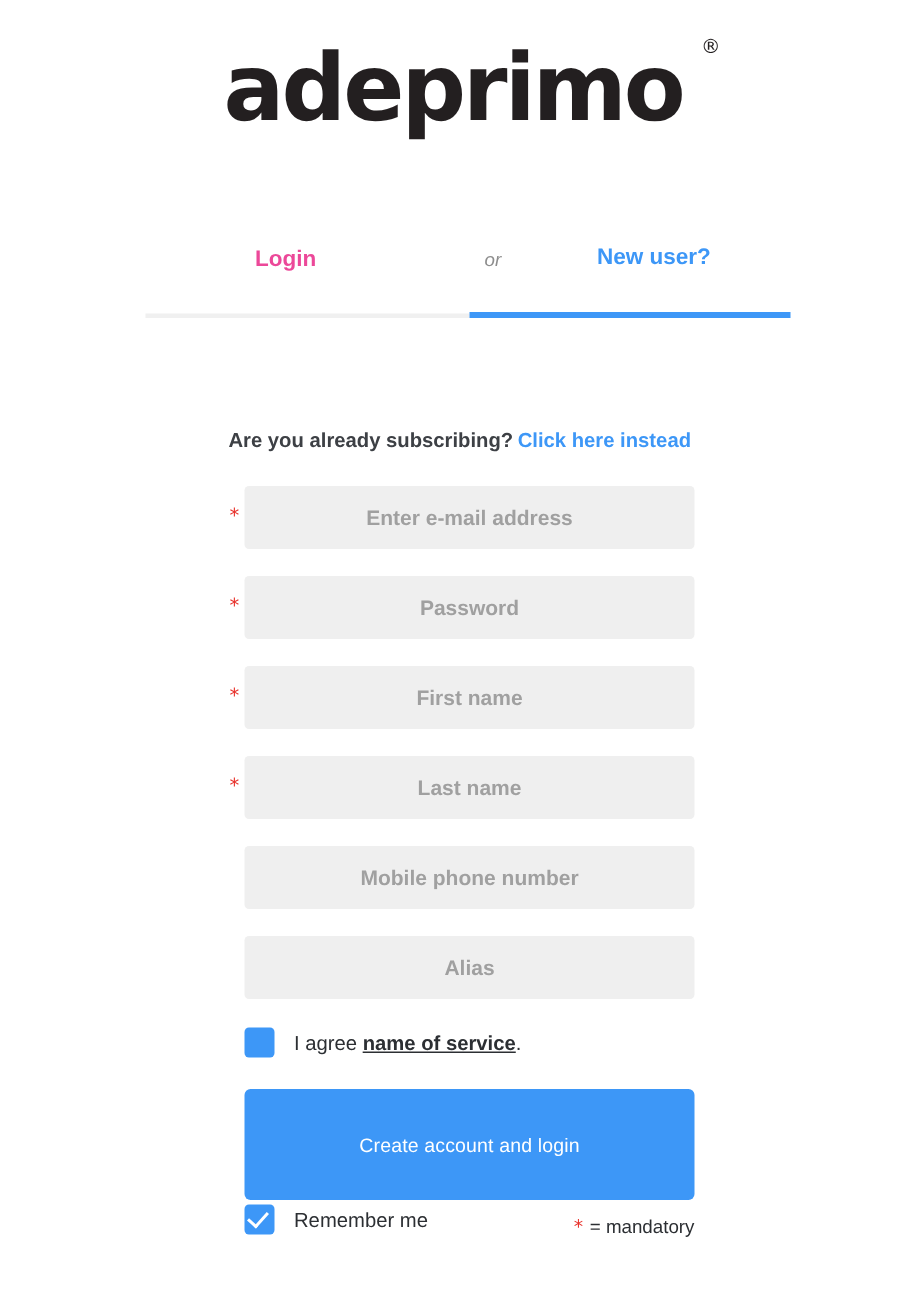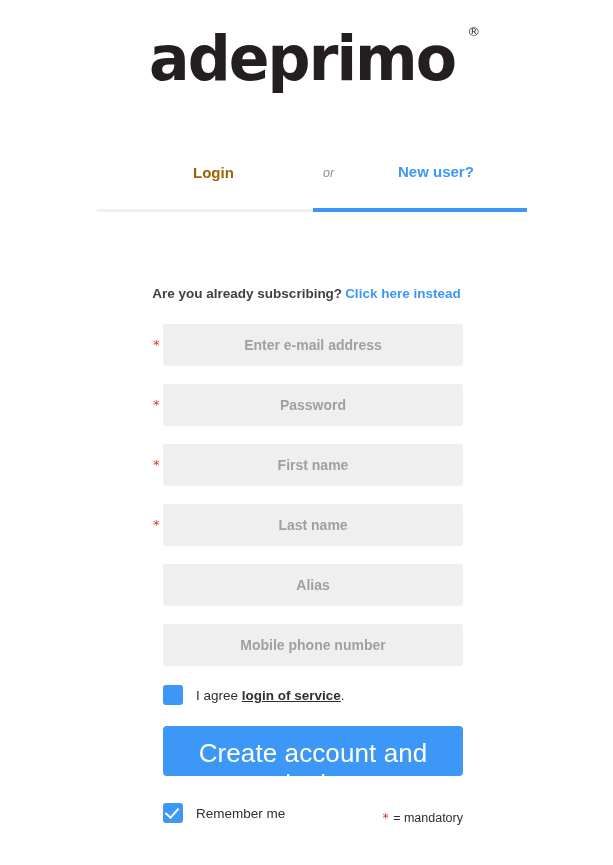--- a/index.html
+++ b/index.html
@@ -72,23 +72,23 @@
     align-items: baseline;
   }
   .tab {
     font-size: 15px;
     font-weight: bold;
     cursor: pointer;
     white-space: nowrap;
   }
   .tab-login {
     position: absolute;
-    left: 96px;
+    left: 73px;
     top: 6px;
-    color: #a16207;
+    color: #ec4899;
   }
   .tab-or {
     position: absolute;
     left: 198px;
     top: 8px;
     font-size: 12.5px;
     font-style: italic;
     font-weight: normal;
     color: #8d8d8d;
     margin-left: 28px;
@@ -225,27 +225,27 @@
     color: #2c2f33;
     cursor: pointer;
   }
 
   
   .submit-btn {
     position: absolute;
     top: 726px;
     left: 163px;
     width: 300px;
-    height: 50px;
+    height: 74px;
     background: #3d97f7;
     border: none;
     border-radius: 4px;
     color: #ffffff;
     font-family: "Liberation Sans", sans-serif;
-    font-size: 26px;
+    font-size: 13px;
     font-weight: normal;
     cursor: pointer;
     padding: 12px;
     letter-spacing: 0.1px;
   }
 
   
   .footer-row {
     position: absolute;
     top: 803px;
@@ -326,32 +326,32 @@
       <input class="field-input" type="text" placeholder="First name" style="">
     </div>
 
     <div class="field-row">
       <span class="req-star">*</span>
       <input class="field-input" type="text" placeholder="Last name" style="">
     </div>
 
     <div class="field-row">
       <span class="req-star"></span>
+      <input class="field-input" type="text" placeholder="Mobile phone number" style="">
+    </div>
+
+    <div class="field-row">
+      <span class="req-star"></span>
       <input class="field-input" type="text" placeholder="Alias" style="">
-    </div>
-
-    <div class="field-row">
-      <span class="req-star"></span>
-      <input class="field-input" type="text" placeholder="Mobile phone number" style="">
     </div>
   </div>
 
   <div class="agree-row">
     <span class="cbox"></span>
-    <span class="agree-text"><span>I agree </span><span class="tos">login of service</span><span>.</span></span>
+    <span class="agree-text"><span>I agree </span><span class="tos">name of service</span><span>.</span></span>
   </div>
 
   <button class="submit-btn">Create account and login</button>
 
   <div class="footer-row">
     <div class="remember-wrap">
       <span class="cbox">
         <span class="tick"></span>
       </span>
       <span class="remember-text">Remember me</span>

